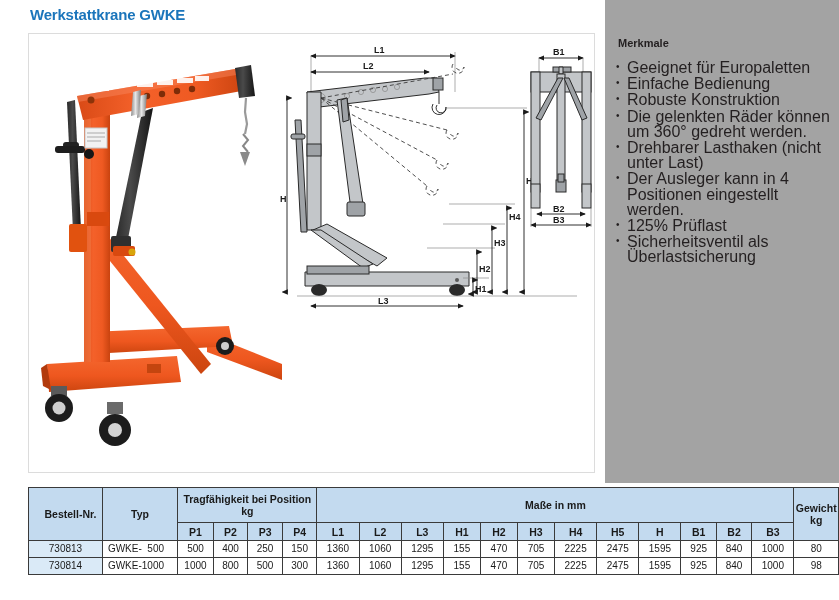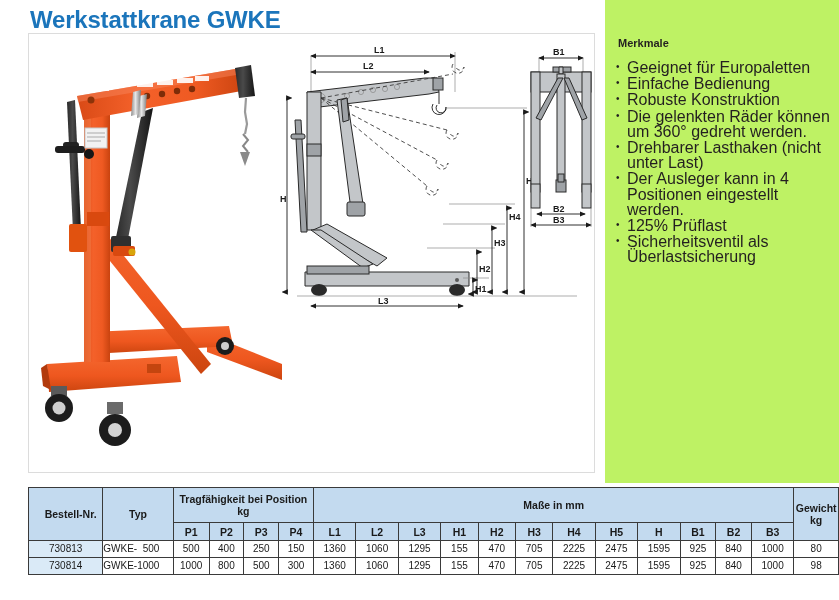--- a/index.html
+++ b/index.html
@@ -14,35 +14,35 @@
     overflow: hidden;
     font-family: "Liberation Sans", sans-serif;
     color: #231f20;
   }
 
   
   .page-title {
     position: absolute;
     left: 30px;
     top: 6px;
-    font-size: 24px;
+    font-size: 15px;
     font-weight: bold;
     color: #1b75bb;
     letter-spacing: -0.2px;
     white-space: nowrap;
   }
 
   
   .feature-panel {
     position: absolute;
     left: 605px;
     top: 0;
     width: 234px;
     height: 483px;
-    background: #bef264;
+    background: #a3a3a3;
   }
   .feature-heading {
     position: absolute;
     left: 13px;
     top: 37px;
     font-size: 11px;
     font-weight: bold;
     color: #231f20;
   }
   .feature-list {
@@ -136,20 +136,21 @@
     font-weight: normal;
     height: 16px;
     font-size: 10px;
   }
   .spec-table tbody td.c-order {
     background: #daeaf7;
     width: 68px;
   }
   .spec-table tbody td.c-type {
     text-align: left;
+    padding-left: 5px;
     width: 72px;
     white-space: pre;
   }
   .spec-table th.h-order { width: 68px; padding-left: 10px; }
   .spec-table th.h-type  { width: 72px; }
   .spec-table th.h-p     { width: 37px; }
   .spec-table th.h-l     { width: 45px; }
   .spec-table th.h-h     { width: 40px; }
   .spec-table th.h-b     { width: 38px; }
   .spec-table th.h-w     { width: 44px; margin-top: 32px; }

